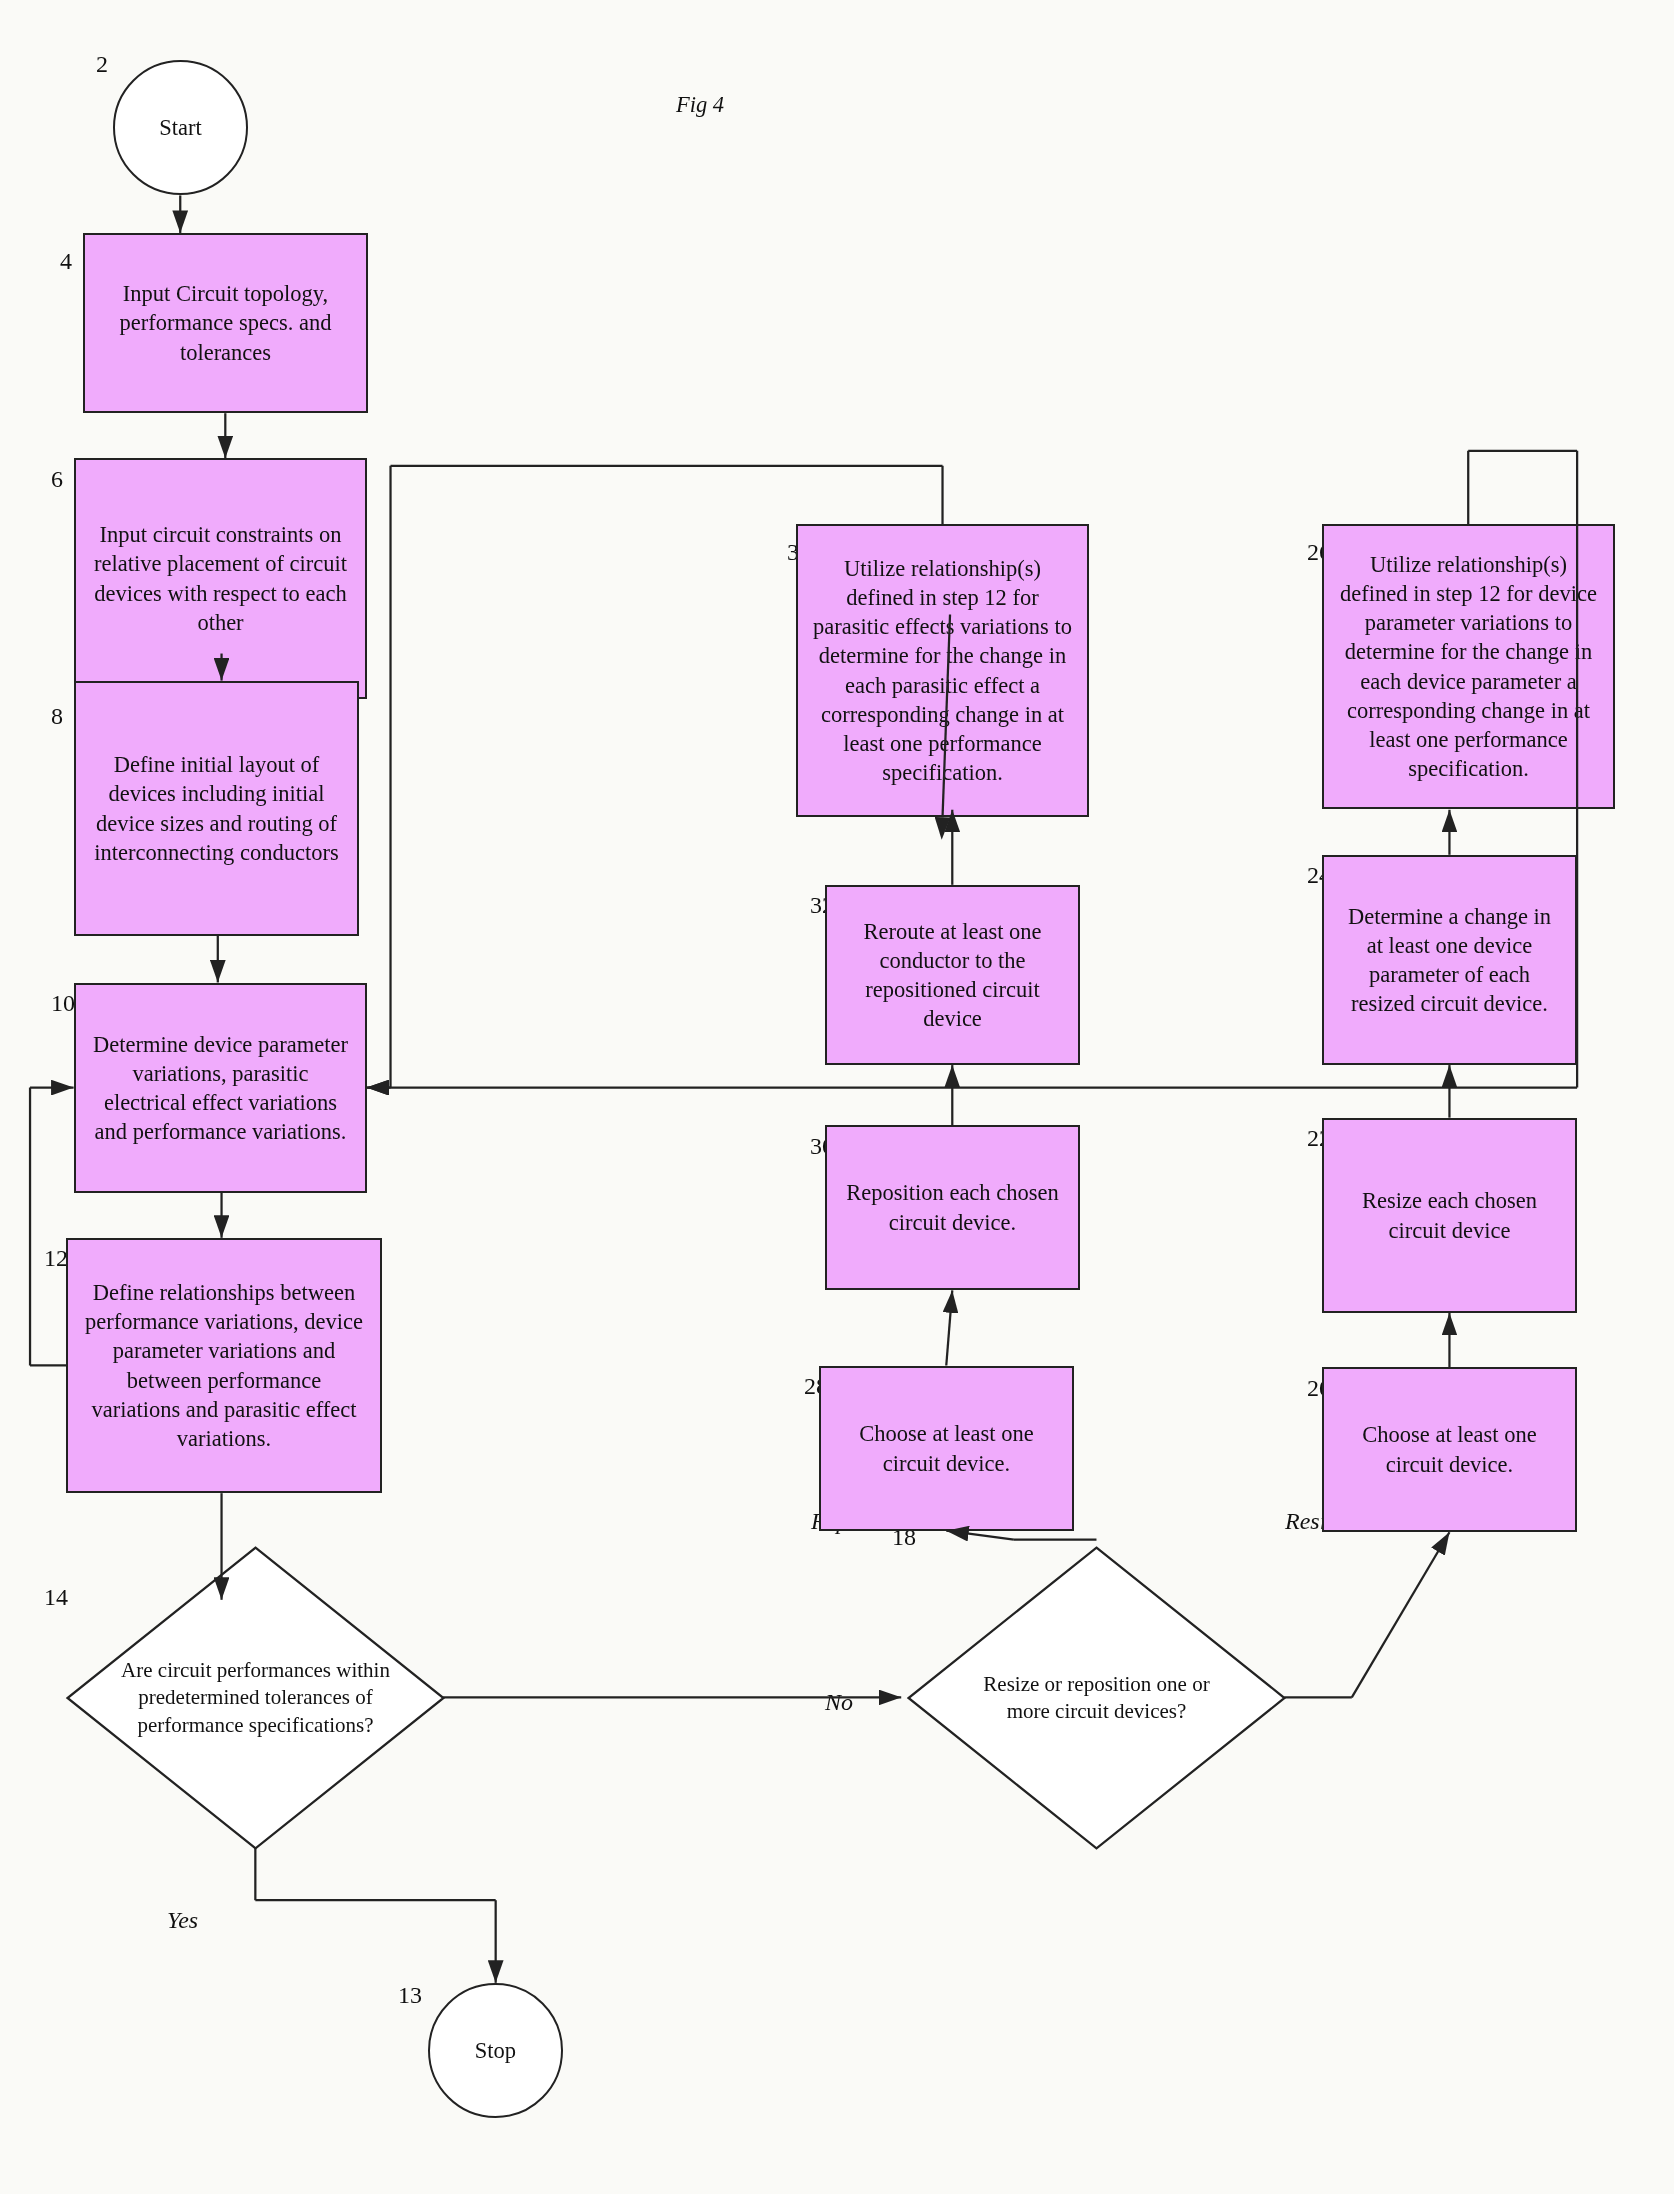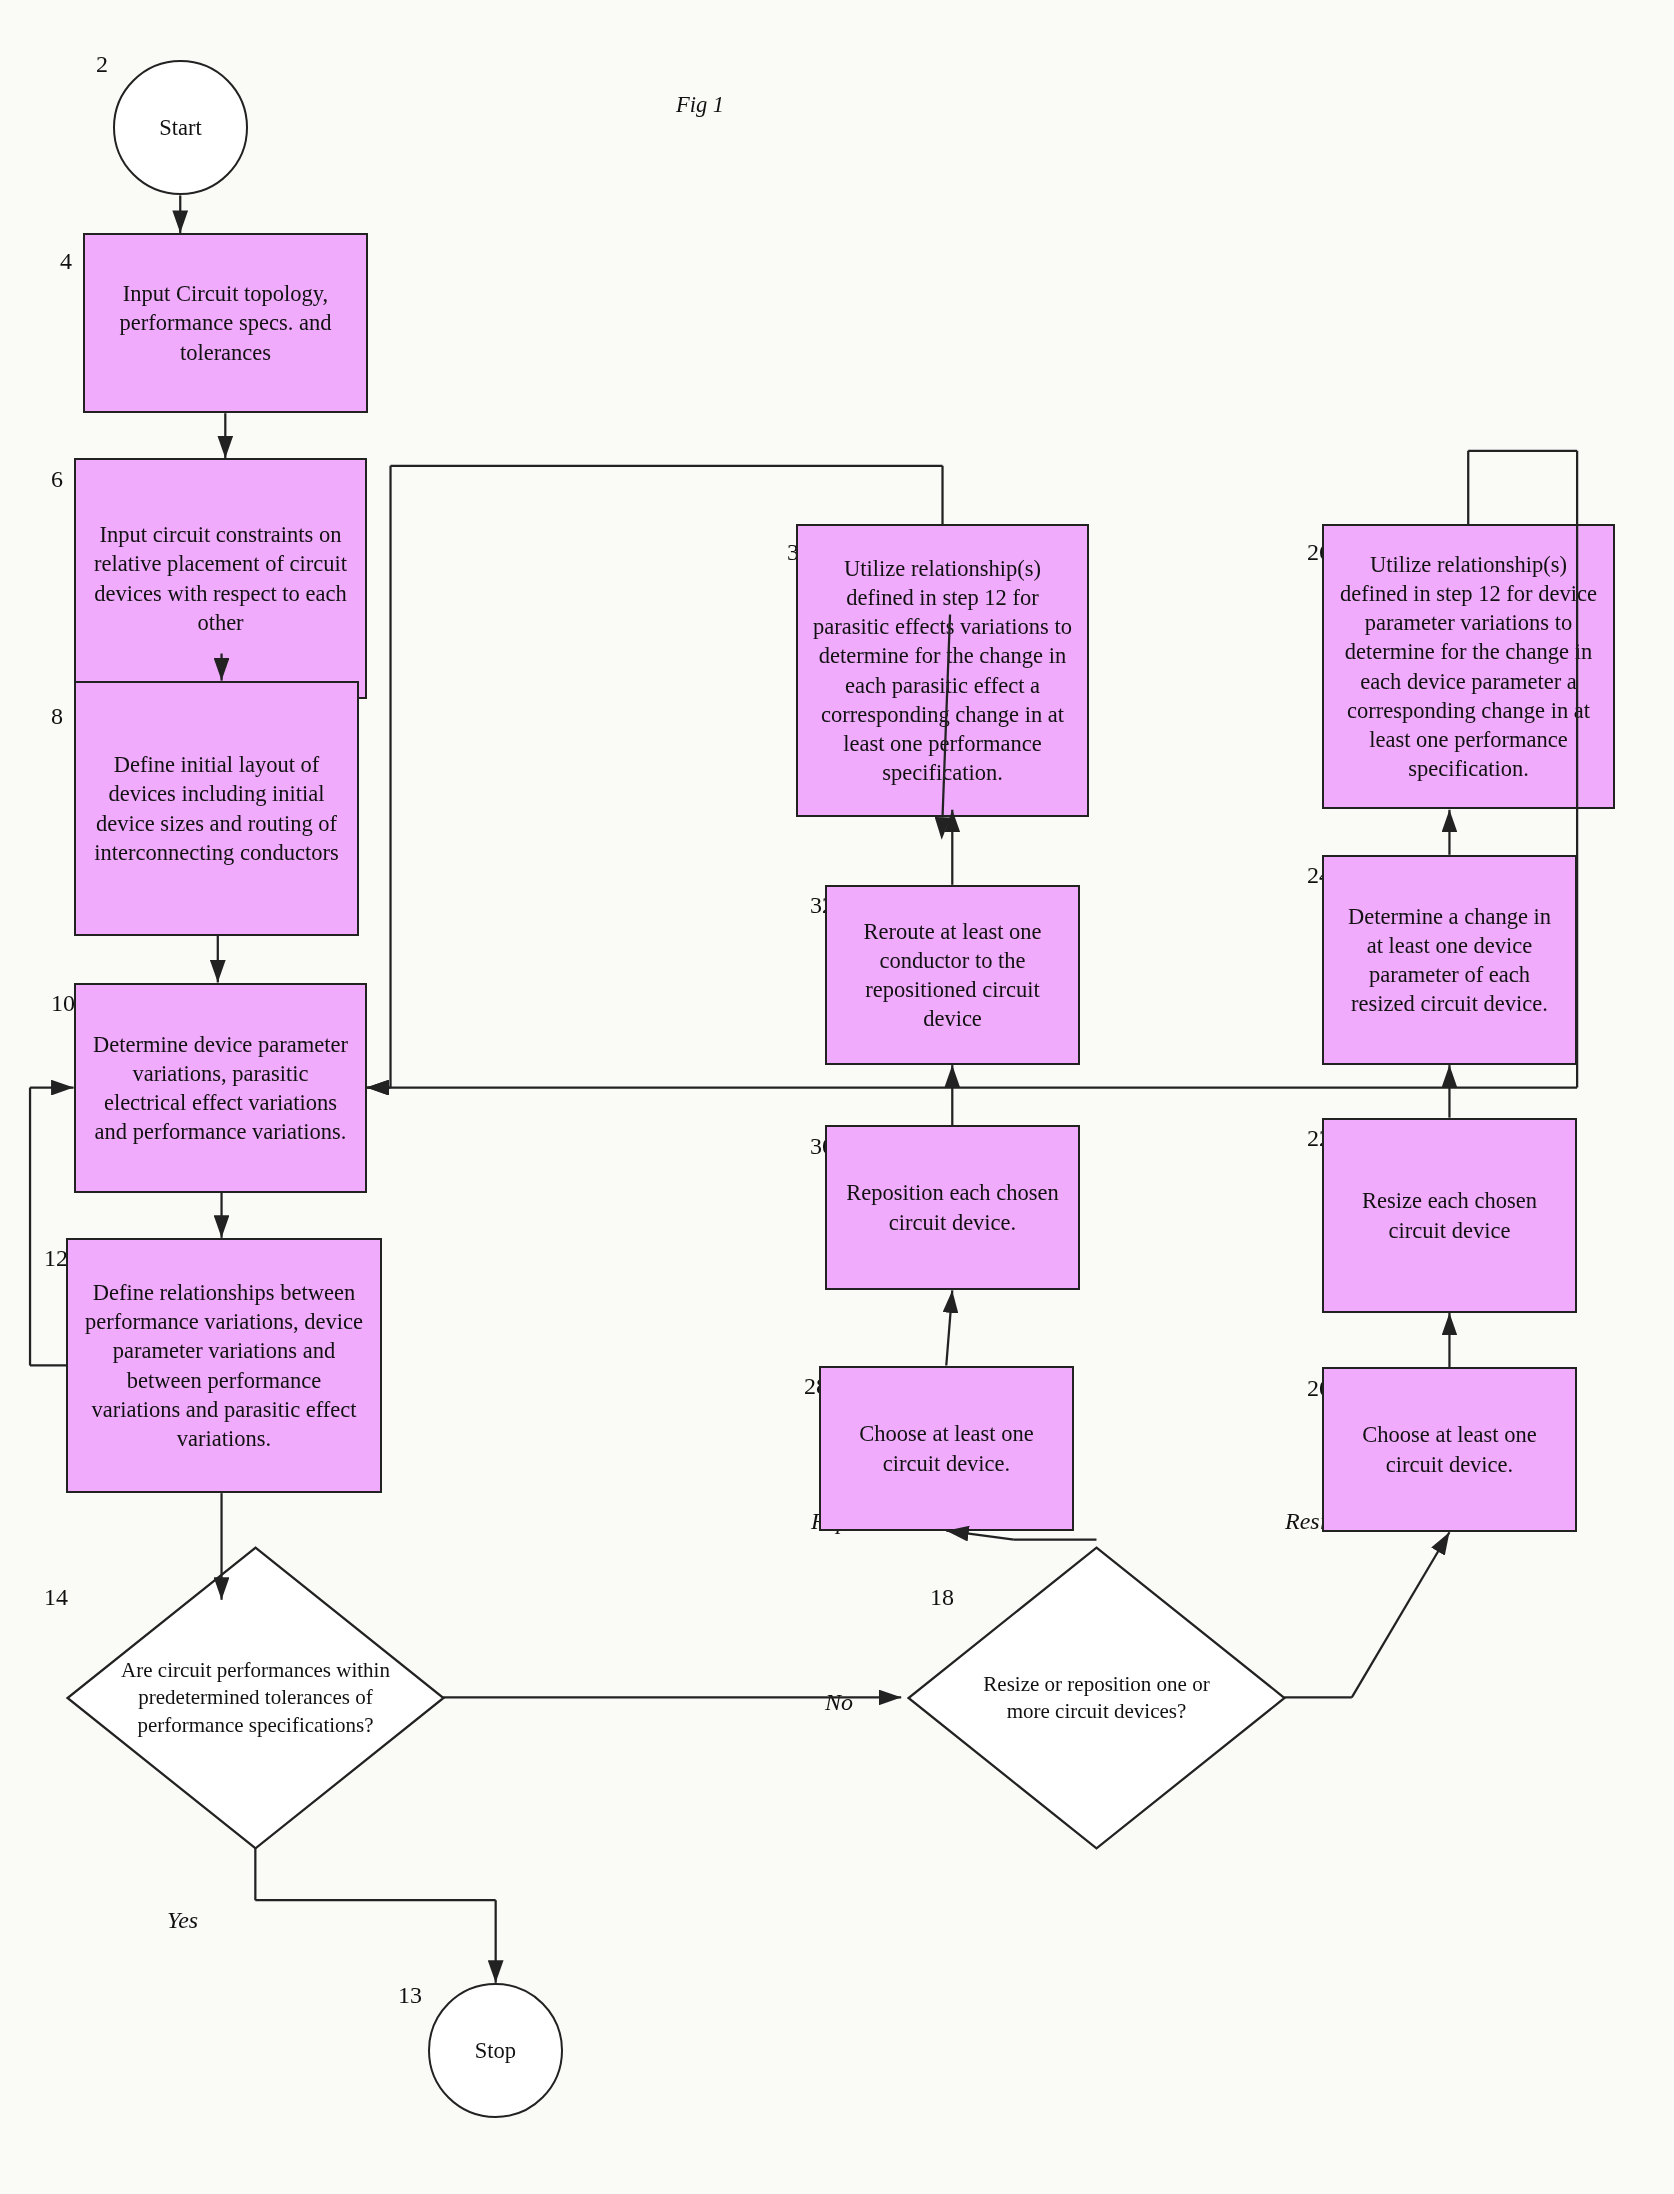--- a/index.html
+++ b/index.html
@@ -87,21 +87,21 @@
       font-size: 24px;
       font-style: italic;
       color: #111;
     }
   </style>
 </head>
 <body>
 
 <div class="page">
 
-  <div class="fig-title fc-node">Fig 1</div>
+  <div class="fig-title fc-node">Fig 4</div>
 
   <div class="label-num" style="top:51px; left:96px;">2</div>
 
   <div class="fc-node fc-rounded" style="top:60px; left:113px; width:135px; height:135px;">
     <span>Start</span>
   </div>
 
   <div class="label-num" style="top:248px; left:60px;">4</div>
 
   <div class="fc-node fc-rect" style="top:233px; left:83px; width:285px; height:180px; padding:15px;">
@@ -143,21 +143,21 @@
   </div>
 
   <div class="arrow-label" style="top:1907px; left:167px;">Yes</div>
 
   <div class="label-num" style="top:1982px; left:398px;">13</div>
 
   <div class="fc-node fc-rounded" style="top:1983px; left:428px; width:135px; height:135px;">
     <span>Stop</span>
   </div>
 
-  <div class="label-num" style="top:1584px; left:892px;margin-left:38px;">18</div>
+  <div class="label-num" style="top:1524px; left:892px;">18</div>
   <div class="fc-node fc-diamond" style="top:1540px; left:901px; width:391px; height:316px;">
     <div class="diamond-inner">
       <svg width="391" height="316" viewBox="0 0 520 420">
         <polygon points="260,10 510,210 260,410 10,210" fill="white" stroke="#222" stroke-width="3"></polygon>
       </svg>
       <div class="diamond-text">Resize or reposition one or more circuit devices?</div>
     </div>
   </div>
 
   <div class="arrow-label" style="top:1689px; left:825px;">No</div>

